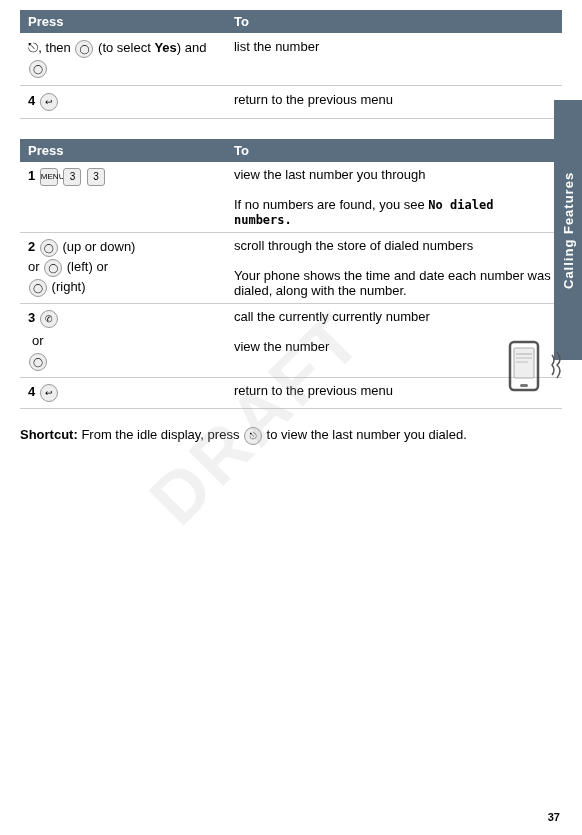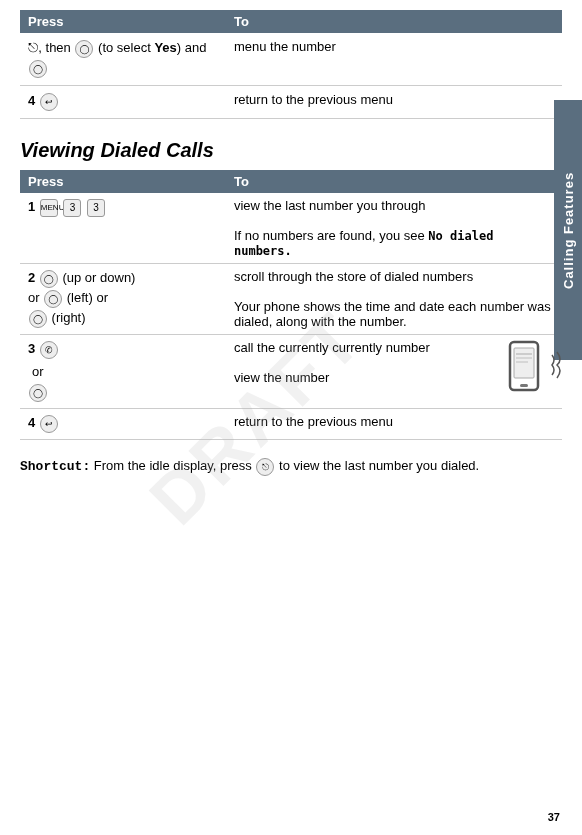--- a/index.html
+++ b/index.html
@@ -146,21 +146,20 @@
     }
 
     .shortcut-text {
       font-size: 13px;
       line-height: 1.5;
       margin-bottom: 10px;
     }
 
     .shortcut-text strong {
       font-weight: bold;
-      font-family: Liberation Mono, monospace;
     }
 
     
     .page-number {
       position: absolute;
       bottom: 12px;
       right: 22px;
       font-size: 11px;
       font-weight: bold;
     }
@@ -249,33 +248,32 @@
       </tr>
     </thead>
     <tbody>
       <tr>
         <td>
           <span>⎋</span>,
           then <span class="key-circle">◯</span>
           (to select <strong>Yes</strong>) and
           <span class="key-circle">◯</span>
         </td>
-        <td>menu the number</td>
+        <td>list the number</td>
       </tr>
       <tr>
         <td>
           <span class="row-num">4</span>
           <span class="key-circle" style="font-size:9px;">↩</span>
         </td>
         <td>return to the previous menu</td>
       </tr>
     </tbody>
   </table>
 
-  <div class="section-heading">Viewing Dialed Calls</div>
 
 
   <table class="main-table">
     <thead>
       <tr>
         <th>Press</th>
         <th>To</th>
       </tr>
     </thead>
     <tbody>

